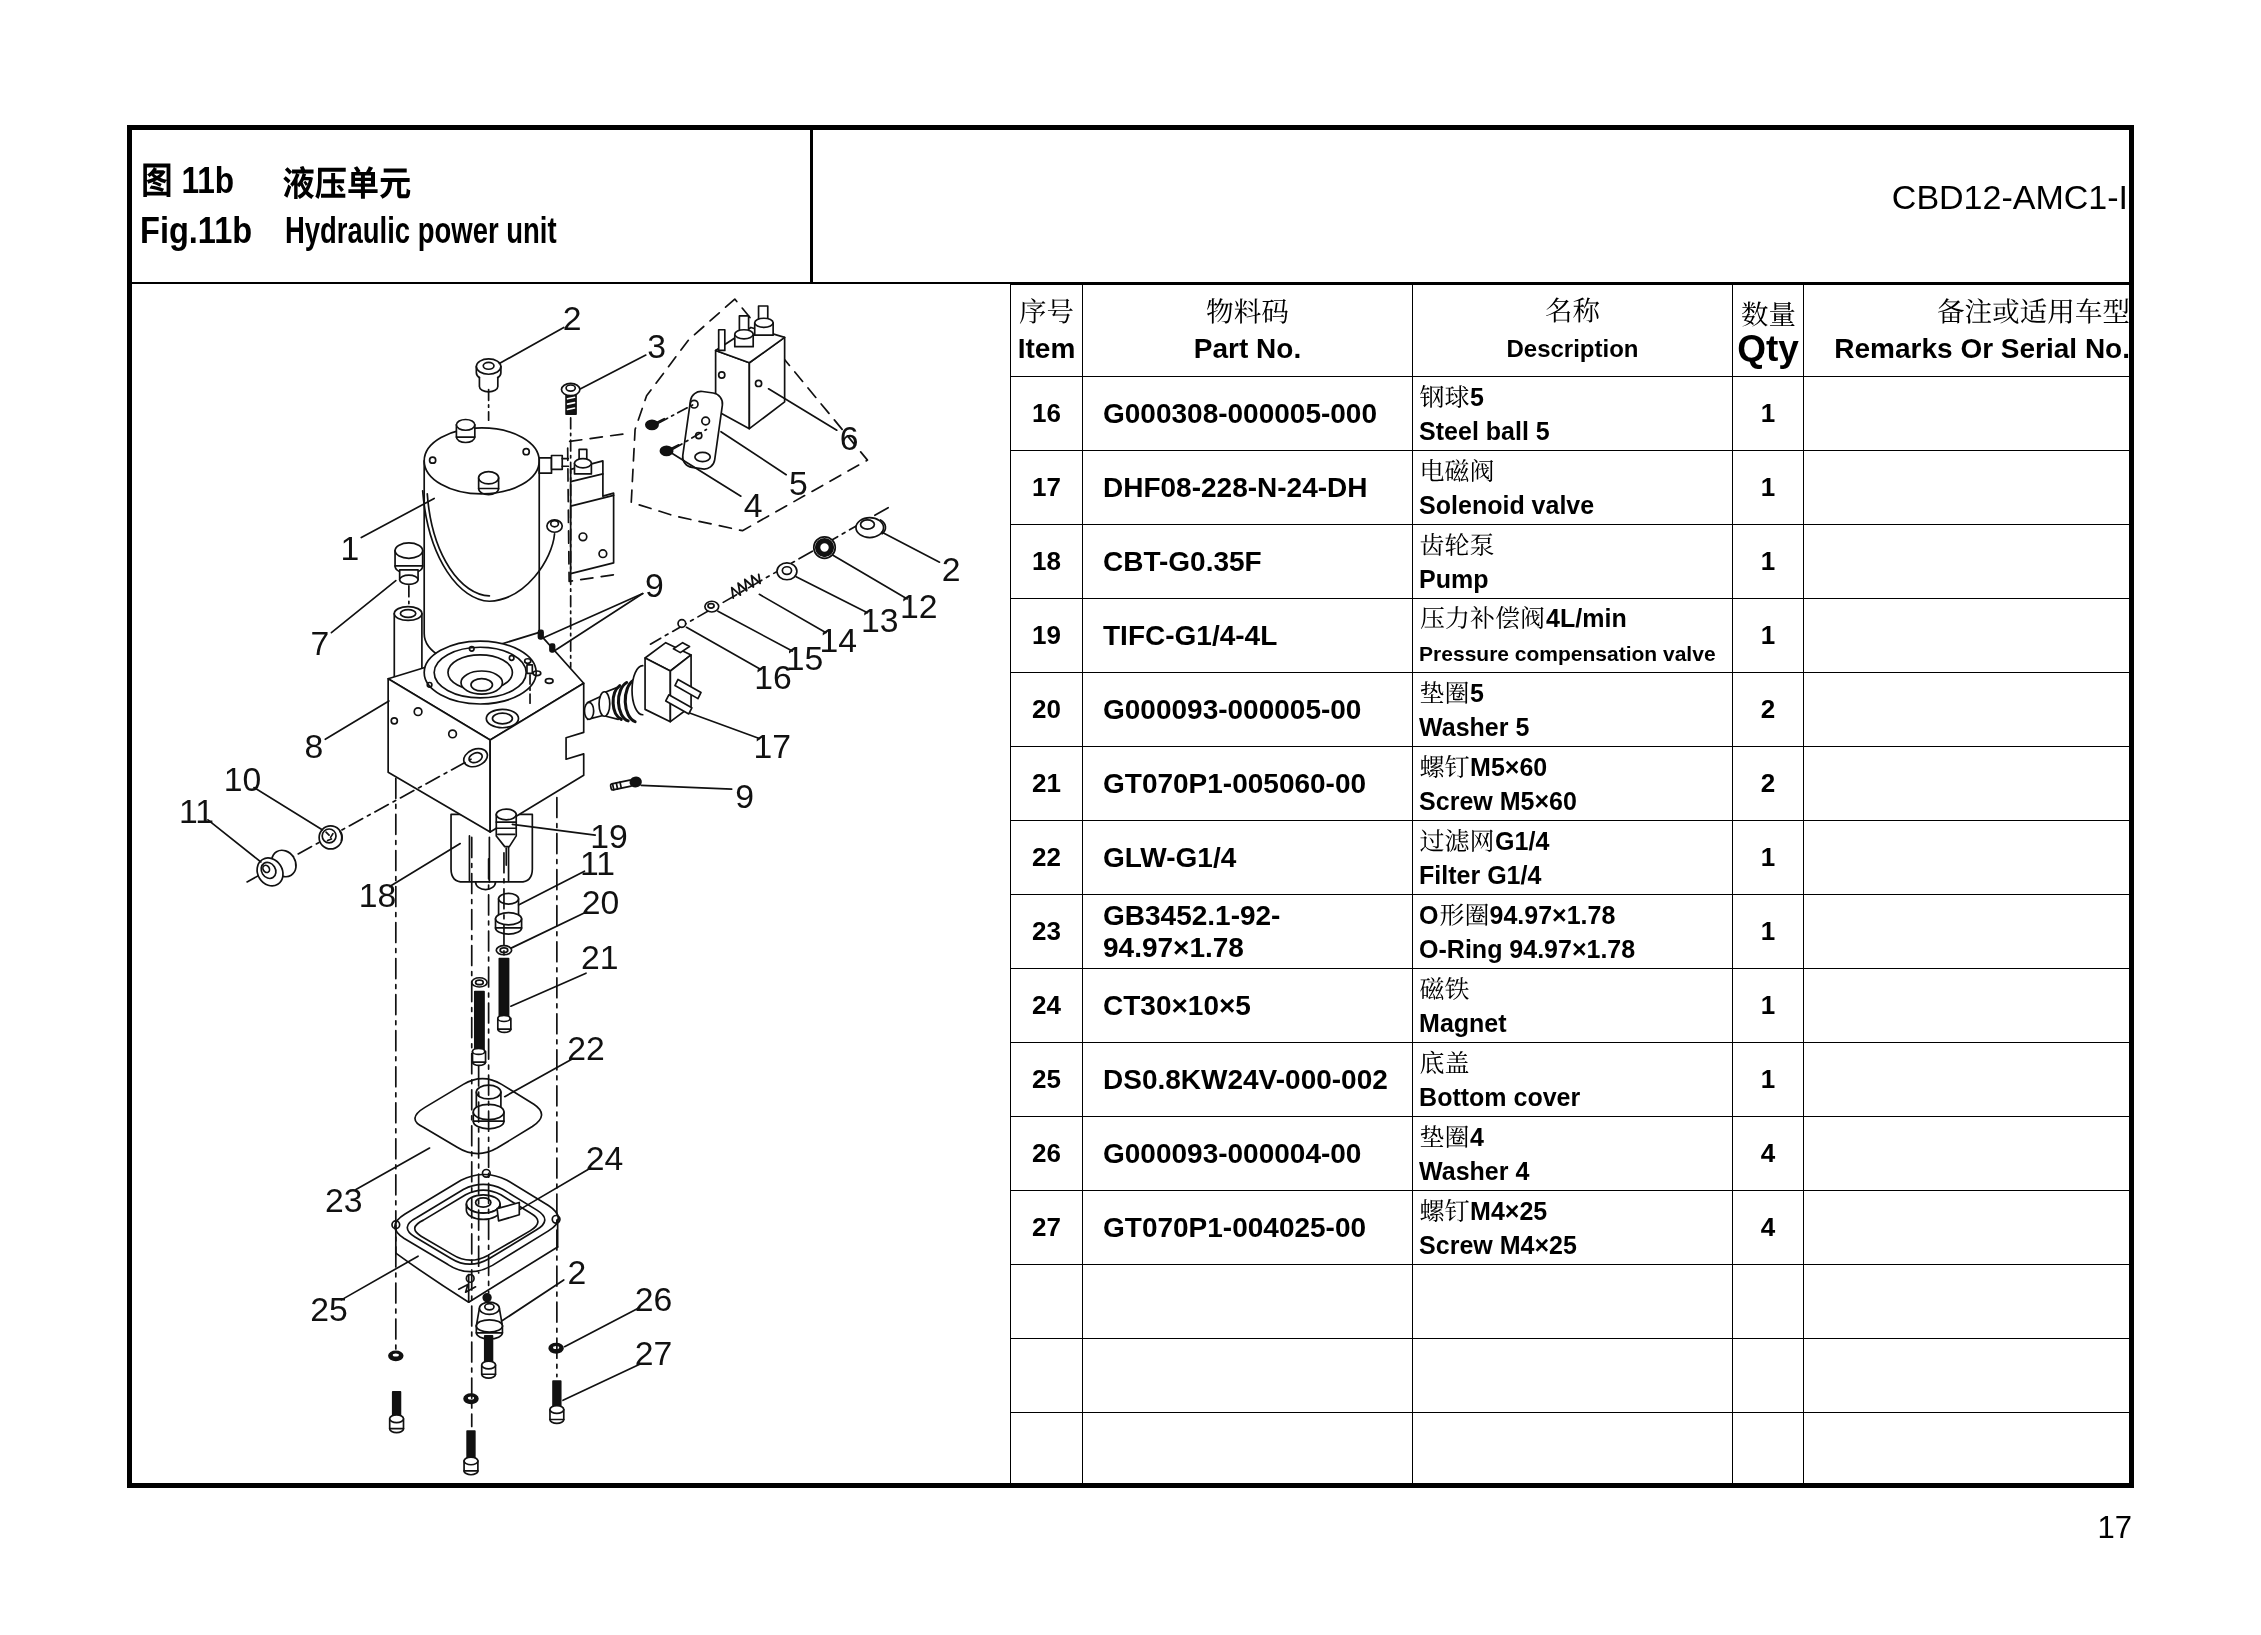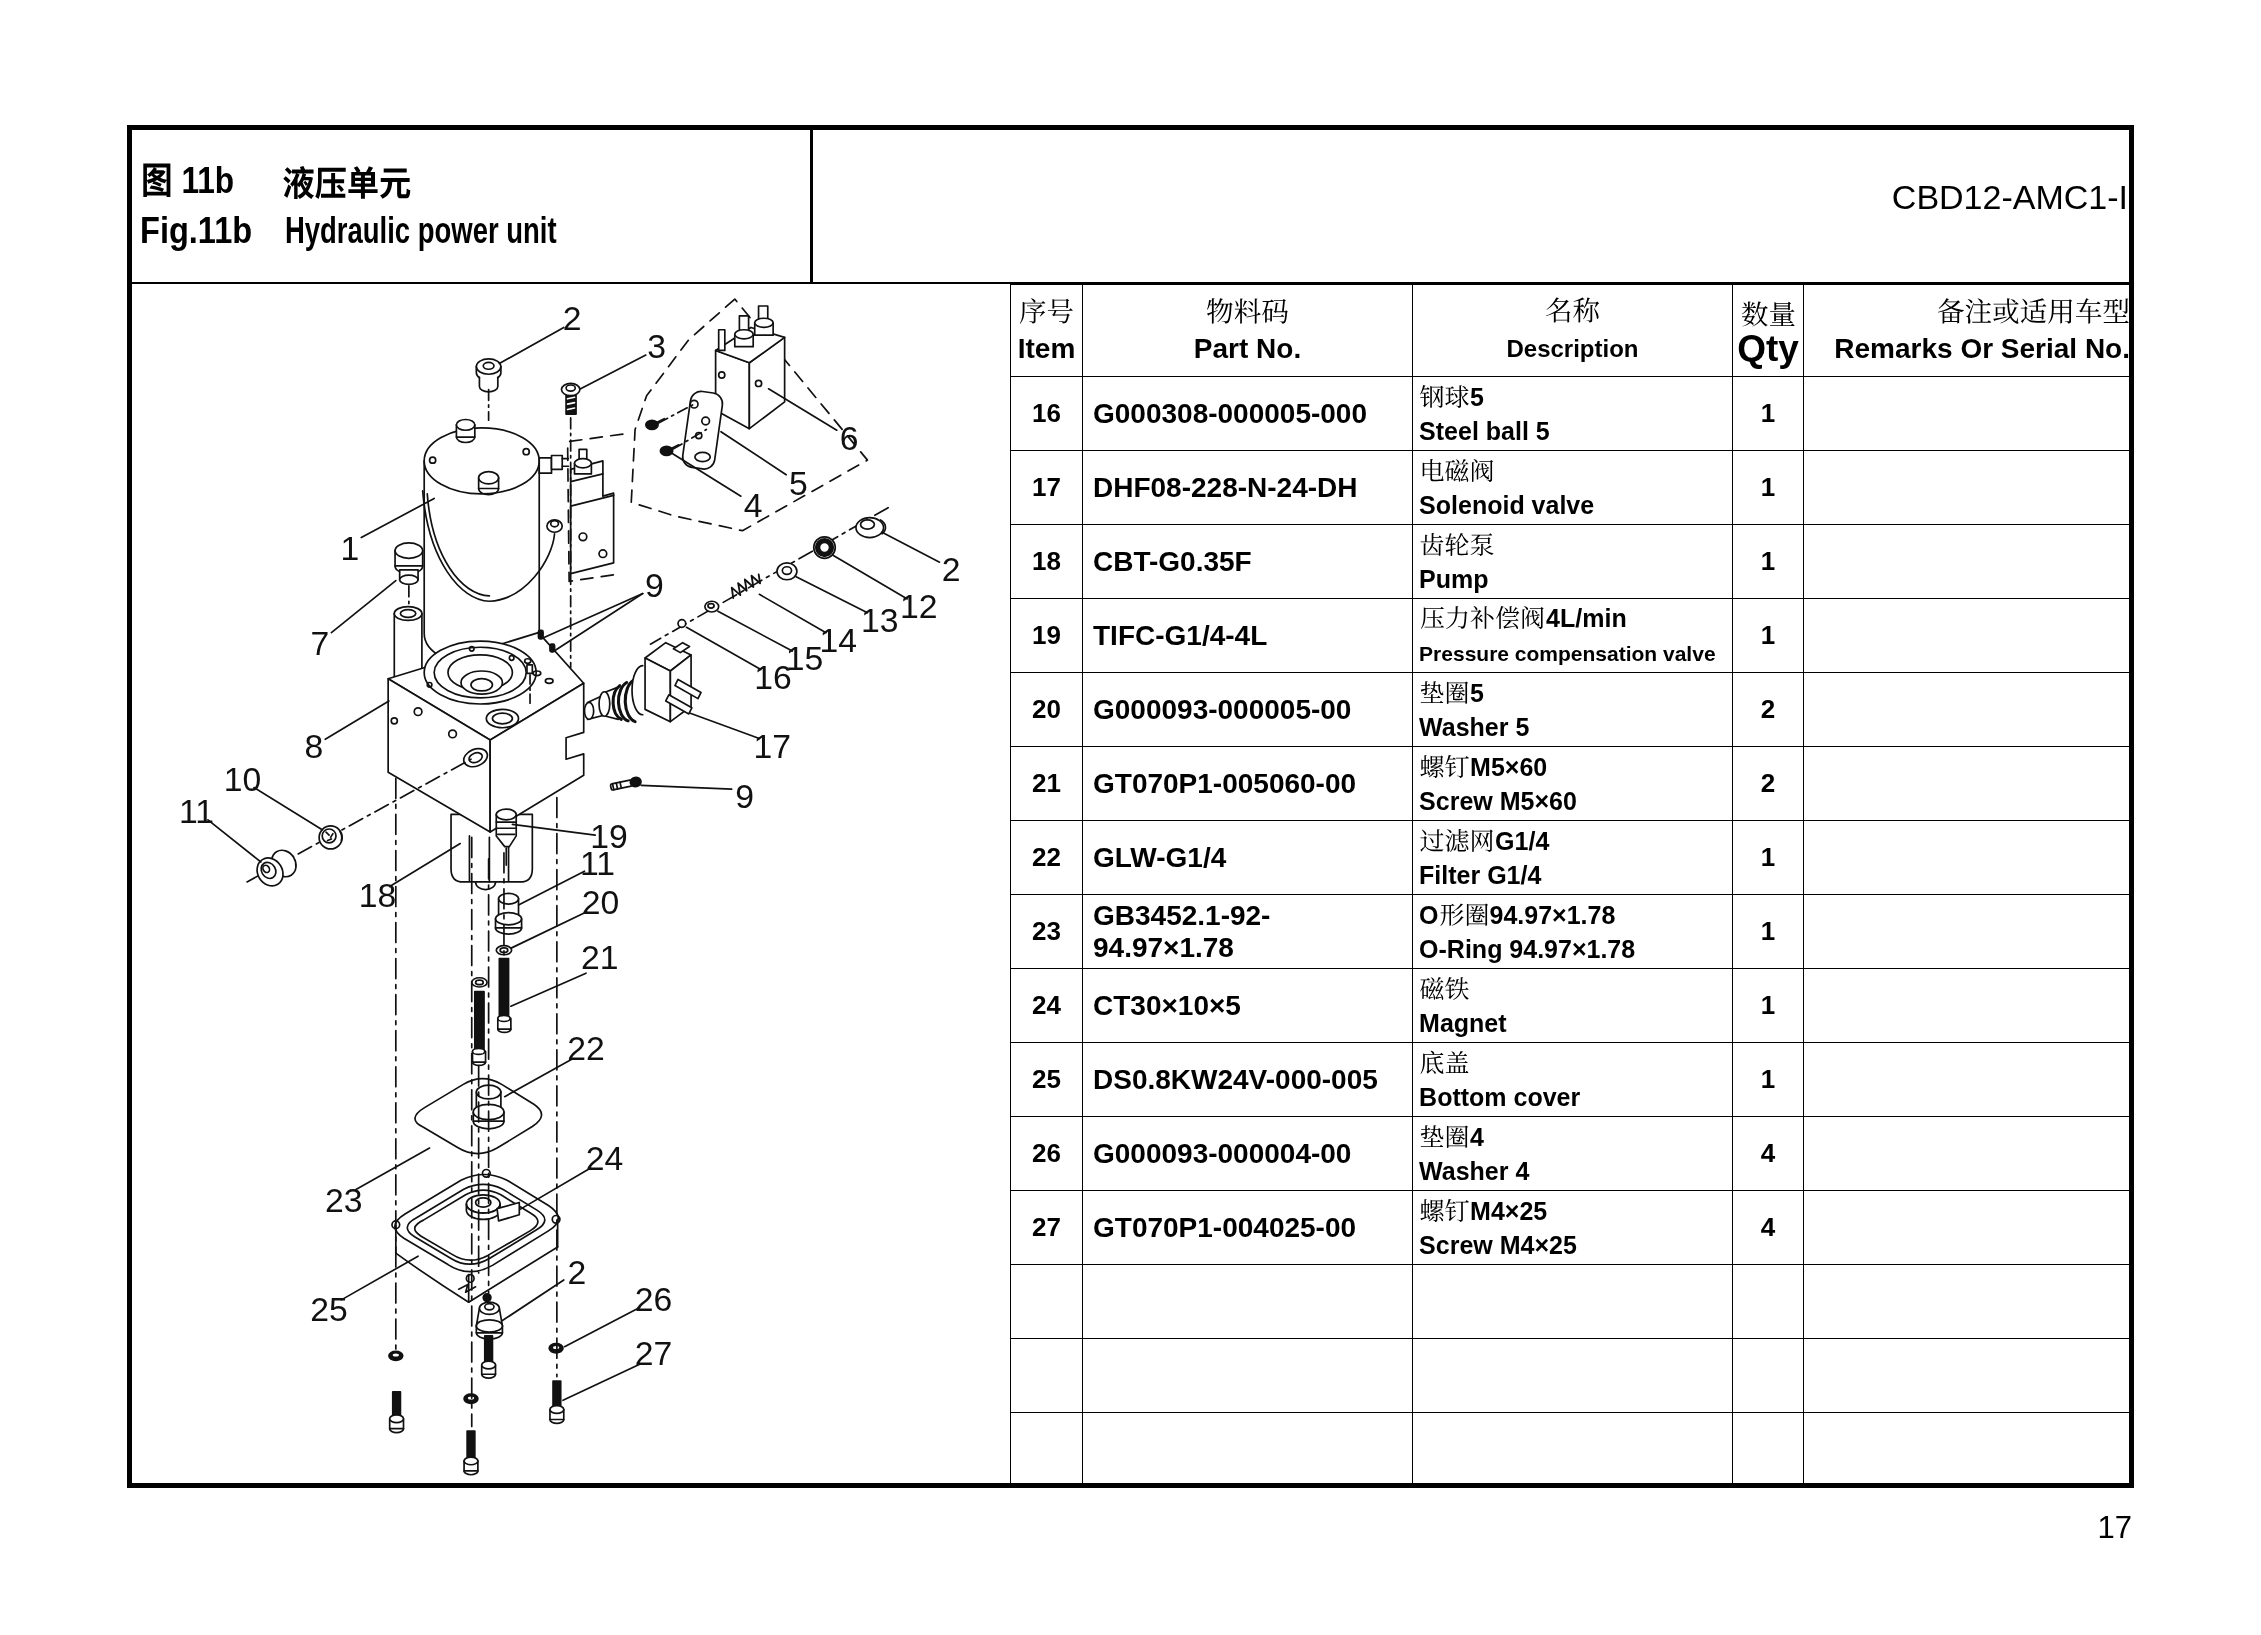--- a/index.html
+++ b/index.html
@@ -1,21 +1,21 @@
 <!DOCTYPE html>
 <html style="font-size:12.3px"><head>
 <meta charset="utf-8">
 <style>
 html,body{margin:0;padding:0;background:#fff;}
 body{width:2261px;height:1635px;position:relative;font-family:"Liberation Sans",sans-serif;color:#000;overflow:hidden;}
 .abs{position:absolute;}
 table{border-collapse:collapse;table-layout:fixed;}
 td{border:1.5px solid #000;} .cn{display:inline-block;padding:0;vertical-align:middle;overflow:hidden;}
 .item{text-align:center;font-size:26px;}
-.part{font-size:28px;padding-left:10px;}
+.part{font-size:28px;padding-left:20px;}
 .desc{font-size:25px;line-height:34px;padding-left:6.1px;}
 .qty{text-align:center;font-size:26px;}
 .sm{font-size:21px;}
 </style>
 </head>
 <body>
 
 <div class="abs" style="left:127px;top:125px;width:2007px;height:1363px;border:5.4px solid #000;box-sizing:border-box;"></div>
 
 <div class="abs" style="left:810px;top:130px;width:3.1px;height:154px;background:#000;"></div>
@@ -180,21 +180,21 @@
         <td class="desc"><svg class="cn " width="51" height="25" viewBox="0 0 66 33" style="vertical-align:-3.5px" fill="#000">
             <path d="M15.0 1.5 14.7 1.7C15.9 2.9 17.4 5.0 17.8 6.8C19.9 8.3 21.6 3.8 15.0 1.5ZM27.8 23.1 27.3 23.2C28.0 24.5 28.7 26.2 29.1 27.8C26.8 28.0 24.5 28.1 23.0 28.2C25.7 24.5 28.7 18.9 30.2 15.1C30.8 15.2 31.3 15.0 31.4 14.6L28.4 13.0C28.1 14.5 27.4 16.3 26.7 18.3C25.1 18.3 23.6 18.3 22.5 18.3C24.2 16.2 26.1 13.0 27.1 10.7C27.8 10.8 28.1 10.5 28.3 10.2L25.3 8.7C24.7 11.2 23.0 15.8 21.5 17.8C21.4 18.0 20.8 18.1 20.8 18.1L21.9 20.7C22.1 20.6 22.3 20.4 22.5 20.1C23.8 19.8 25.2 19.5 26.3 19.2C25.0 22.4 23.4 25.8 22.0 27.8C21.8 28.0 21.2 28.2 21.2 28.2L22.1 30.7C22.4 30.6 22.7 30.4 22.9 30.1C25.3 29.6 27.7 28.9 29.3 28.5C29.5 29.4 29.6 30.3 29.5 31.1C31.3 33.0 33.3 28.1 27.8 23.1ZM18.2 23.1 17.6 23.3C18.1 24.5 18.6 26.2 18.8 27.9C16.9 28.0 14.9 28.1 13.5 28.2C16.4 24.4 19.5 18.8 21.0 15.1C21.6 15.2 22.1 14.9 22.2 14.7L19.3 13.1C18.9 14.5 18.2 16.3 17.5 18.3H13.5C15.2 16.1 17.0 13.0 18.1 10.7C18.7 10.8 19.1 10.5 19.2 10.2L16.2 8.7C15.6 11.2 14.0 15.8 12.6 17.8C12.5 17.9 11.9 18.0 11.9 18.0L13.0 20.6C13.2 20.6 13.4 20.4 13.6 20.1L17.1 19.2C15.7 22.4 14.0 25.8 12.5 27.8C12.3 28.1 11.7 28.2 11.7 28.2L12.6 30.7C12.9 30.6 13.1 30.4 13.3 30.1C15.4 29.5 17.6 28.9 18.9 28.5C19.0 29.4 19.1 30.1 19.0 30.9C20.6 32.6 22.4 28.3 18.2 23.1ZM29.0 5.6 27.6 7.5H24.0C25.3 6.0 26.7 4.3 27.6 3.1C28.2 3.1 28.7 2.9 28.8 2.5L25.4 1.4C24.8 3.1 23.8 5.6 23.1 7.5H11.2L11.5 8.4H30.9C31.3 8.4 31.6 8.2 31.7 7.9C30.7 6.9 29.0 5.6 29.0 5.6ZM5.6 25.3V15.1H9.2V25.3ZM11.2 2.8 9.7 4.7H1.4L1.6 5.6H5.4C4.7 10.7 3.2 16.0 1.0 20.1L1.5 20.6C2.3 19.5 3.0 18.3 3.7 17.1V30.3H4.0C5.0 30.3 5.6 29.7 5.6 29.6V26.3H9.2V28.4H9.5C10.1 28.4 11.1 28.0 11.1 27.8V15.5C11.7 15.3 12.2 15.1 12.5 14.9L10.0 12.9L8.8 14.2H6.0L5.2 13.8C6.3 11.3 7.1 8.5 7.6 5.6H13.1C13.6 5.6 13.8 5.4 13.9 5.1C12.9 4.1 11.2 2.8 11.2 2.8Z"></path>
             <path d="M62.1 15.1 60.6 17.1H55.9C56.2 14.8 56.4 12.5 56.5 9.9H63.0C63.5 9.9 63.8 9.7 63.9 9.4C62.8 8.3 61.0 7.0 61.0 7.0L59.5 8.9H56.5L56.5 2.7C57.3 2.6 57.6 2.3 57.7 1.8L54.4 1.5V8.9H49.9C50.4 7.8 50.9 6.6 51.2 5.3C51.9 5.3 52.2 5.0 52.4 4.6L49.1 3.8C48.5 7.8 47.3 11.8 45.9 14.5L46.4 14.8C47.6 13.5 48.6 11.8 49.5 9.9H54.3C54.3 12.5 54.2 14.9 53.8 17.1H46.6L46.8 18.1H53.7C52.6 23.5 50.2 27.8 44.5 31.1L44.9 31.6C51.8 28.3 54.6 23.9 55.7 18.1C56.4 22.4 58.1 28.2 63.3 31.5C63.5 30.3 64.1 29.9 65.2 29.8L65.2 29.4C59.5 26.5 57.3 22.0 56.4 18.1H64.0C64.5 18.1 64.8 17.9 64.9 17.5C63.8 16.5 62.1 15.1 62.1 15.1ZM41.2 3.0C42.1 3.0 42.4 2.7 42.5 2.3L39.1 1.2C38.3 5.0 36.0 11.1 33.7 14.4L34.2 14.7C35.0 13.8 35.8 12.8 36.7 11.7C37.7 10.2 38.6 8.6 39.5 7.1H46.2C46.7 7.1 47.0 6.9 47.1 6.5C46.1 5.6 44.6 4.4 44.6 4.4L43.3 6.1H39.9C40.5 5.0 40.9 4.0 41.2 3.0ZM43.6 9.9 42.2 11.7H36.7L36.9 12.6H39.4V18.1H34.4L34.7 19.1H39.4V26.8C39.4 27.4 39.2 27.6 38.3 28.3L40.3 30.5C40.5 30.3 40.8 30.0 40.9 29.6C43.4 27.0 45.7 24.5 46.9 23.2L46.6 22.8C44.7 24.1 42.9 25.4 41.4 26.5V19.1H45.7C46.2 19.1 46.5 18.9 46.6 18.5C45.6 17.6 44.1 16.3 44.1 16.3L42.7 18.1H41.4V12.6H45.2C45.7 12.6 46.0 12.5 46.1 12.1C45.1 11.2 43.6 9.9 43.6 9.9Z"></path>
           </svg><br>Magnet</td>
         <td class="qty">1</td>
         <td></td>
       </tr>
 
 <tr style="height:74px;">
         <td class="item">25</td>
-        <td class="part">DS0.8KW24V-000-005</td>
+        <td class="part">DS0.8KW24V-000-002</td>
         <td class="desc"><svg class="cn " width="51" height="25" viewBox="0 0 66 33" style="vertical-align:-3.5px" fill="#000">
             <path d="M14.8 1.0 14.5 1.2C15.6 2.2 17.0 3.9 17.5 5.2C19.9 6.6 21.4 2.1 14.8 1.0ZM17.0 26.4 16.6 26.7C17.9 27.8 19.4 29.6 19.8 31.1C21.9 32.6 23.5 28.4 17.0 26.4ZM28.8 3.6 27.2 5.7H7.4L4.8 4.6V14.0C4.8 19.9 4.5 26.3 1.4 31.4L1.8 31.7C6.6 26.7 7.0 19.5 7.0 14.0V6.6H30.9C31.3 6.6 31.6 6.5 31.7 6.1C30.6 5.0 28.8 3.6 28.8 3.6ZM28.0 15.8 26.5 17.7H22.3C21.8 15.4 21.5 13.1 21.5 10.9C23.6 10.7 25.5 10.4 27.2 10.1C28.0 10.5 28.5 10.5 28.8 10.2L26.5 7.9C23.5 8.9 18.1 10.1 13.3 10.7L10.4 9.8V27.3C10.4 27.9 10.2 28.1 9.1 28.8L11.0 31.4C11.2 31.3 11.5 31.0 11.6 30.5C14.4 28.1 16.8 25.7 18.2 24.6L17.9 24.1C16.0 25.3 14.1 26.5 12.5 27.3V18.7H20.4C21.5 23.6 23.7 27.8 27.7 30.3C29.1 31.3 30.8 31.8 31.5 30.9C31.8 30.5 31.6 30.0 30.9 29.0L31.3 24.9L30.9 24.9C30.5 26.0 30.0 27.3 29.7 28.0C29.5 28.4 29.2 28.5 28.7 28.2C25.6 26.4 23.6 22.8 22.5 18.7H30.0C30.5 18.7 30.8 18.5 30.9 18.2C29.8 17.2 28.0 15.8 28.0 15.8ZM12.5 13.7V11.5C14.8 11.5 17.1 11.3 19.4 11.1C19.5 13.4 19.7 15.6 20.2 17.7H12.5Z"></path>
             <path d="M42.1 1.5 41.8 1.7C43.1 2.8 44.5 4.8 44.8 6.3C47.0 7.8 48.7 3.2 42.1 1.5ZM51.5 21.8V29.4H47.3V21.8ZM53.6 21.8H57.8V29.4H53.6ZM62.1 27.5 60.7 29.4H60.0V22.1C60.8 22.0 61.2 21.8 61.5 21.5L58.6 19.4L57.5 20.9H41.5L39.0 19.8V29.4H34.6L34.9 30.3H63.9C64.3 30.3 64.6 30.2 64.7 29.8C63.8 28.8 62.1 27.5 62.1 27.5ZM45.3 21.8V29.4H41.1V21.8ZM61.0 14.4 59.4 16.3H50.6V12.6H59.6C60.0 12.6 60.4 12.4 60.4 12.0C59.4 11.1 57.7 9.8 57.7 9.8L56.2 11.6H50.6V7.9H62.0C62.4 7.9 62.8 7.8 62.8 7.4C61.8 6.4 60.1 5.1 60.1 5.1L58.6 6.9H52.8C54.1 5.7 55.6 4.1 56.5 2.9C57.2 2.9 57.6 2.7 57.8 2.3L54.3 1.4C53.7 3.0 52.7 5.3 51.8 6.9H37.3L37.6 7.9H48.4V11.6H38.8L39.1 12.6H48.4V16.3H36.0L36.3 17.3H63.0C63.4 17.3 63.7 17.2 63.8 16.8C62.7 15.8 61.0 14.4 61.0 14.4Z"></path>
           </svg><br>Bottom cover</td>
         <td class="qty">1</td>
         <td></td>
       </tr>
 
 <tr style="height:74px;">
         <td class="item">26</td>

